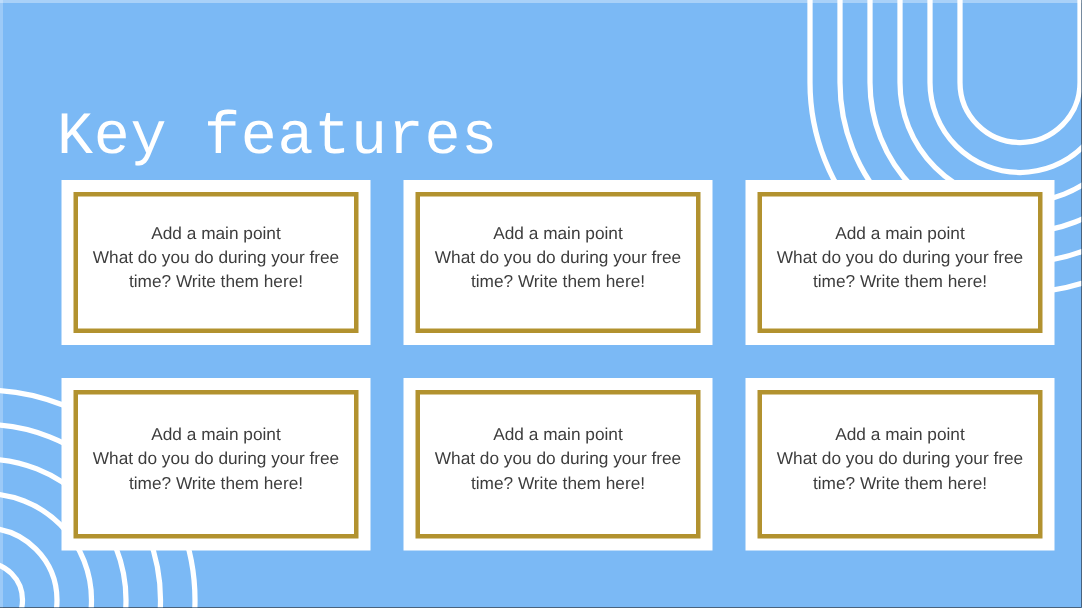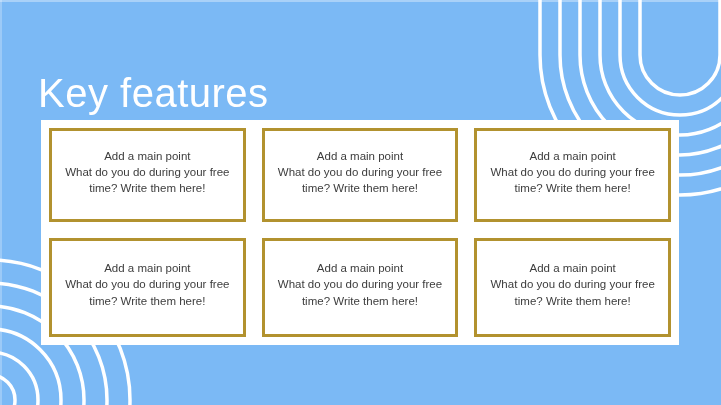--- a/index.html
+++ b/index.html
@@ -26,38 +26,38 @@
   }
   .decor path, .decor circle {
     fill: none;
     stroke: var(--decor-color, #ffffff);
     stroke-width: 3.5;
   }
   .slide-title {
     position: absolute;
     left: 38px;
     top: 46px;
-    font-family: Liberation Sans, sans-serif;
+    font-family: Liberation Mono, monospace;
     font-size: 40px;
     font-weight: 400;
     line-height: 1;
     color: var(--title-text-color, #ffffff);
     letter-spacing: 0.5px;
     white-space: nowrap;
   }
   .cards-grid {
     position: absolute;
     left: 41px;
     top: 120px;
     width: 638px;
     height: 231px;
     display: grid;
     grid-template-columns: repeat(3, 1fr);
     grid-template-rows: 110px 115px;
-    gap: 0;
+    gap: 22px;
   }
   .feature-card {
     background: var(--card-background-color, #ffffff);
     padding: 8px;
     box-sizing: border-box;
   }
   .feature-card-frame {
     height: 100%;
     box-sizing: border-box;
     border: 3px solid var(--card-border-color, #b2922f);

